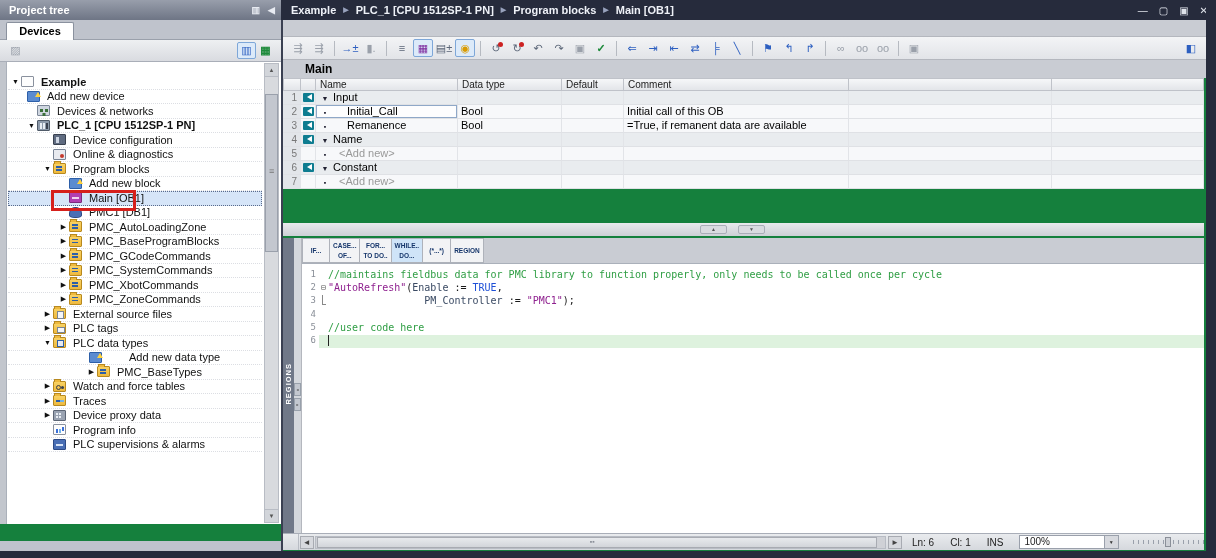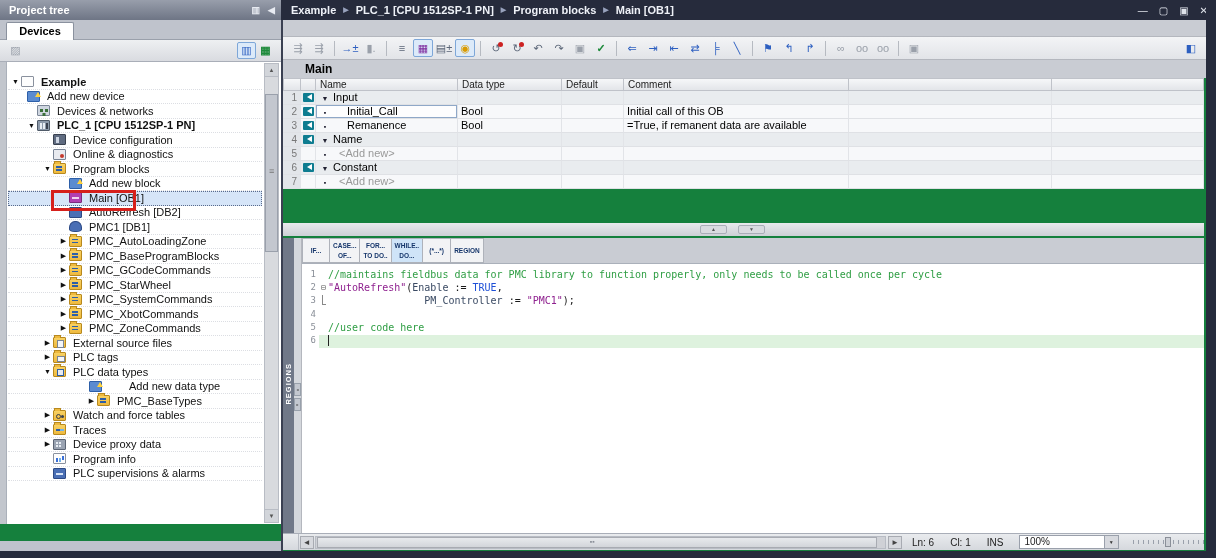--- a/index.html
+++ b/index.html
@@ -249,47 +249,37 @@
     <span class="ic add-new-icon"></span>
     <span class="tlabel">Add new block</span>
   </div>
       <div class="trow sel" style="padding-left: 50px;">
     <span class="exp"></span>
     <span class="ic ob-block-icon"></span>
     <span class="tlabel">Main [OB1]</span>
   </div>
       <div class="trow" style="padding-left: 50px;">
     <span class="exp"></span>
-    <span class="ic instance-db-icon"></span>
-    <span class="tlabel">AutoRefresh [DB2]</span>
-  </div>
-      <div class="trow" style="padding-left: 50px;">
-    <span class="exp"></span>
     <span class="ic data-block-icon"></span>
     <span class="tlabel">PMC1 [DB1]</span>
   </div>
       <div class="trow" style="padding-left: 50px;">
     <span class="exp">▶</span>
     <span class="ic group-folder-icon folder"></span>
     <span class="tlabel">PMC_AutoLoadingZone</span>
   </div>
       <div class="trow" style="padding-left: 50px;">
     <span class="exp">▶</span>
     <span class="ic group-folder-icon folder"></span>
     <span class="tlabel">PMC_BaseProgramBlocks</span>
   </div>
       <div class="trow" style="padding-left: 50px;">
     <span class="exp">▶</span>
     <span class="ic group-folder-icon folder"></span>
     <span class="tlabel">PMC_GCodeCommands</span>
-  </div>
-      <div class="trow" style="padding-left: 50px;">
-    <span class="exp">▶</span>
-    <span class="ic group-folder-icon folder"></span>
-    <span class="tlabel">PMC_StarWheel</span>
   </div>
       <div class="trow" style="padding-left: 50px;">
     <span class="exp">▶</span>
     <span class="ic group-folder-icon folder"></span>
     <span class="tlabel">PMC_SystemCommands</span>
   </div>
       <div class="trow" style="padding-left: 50px;">
     <span class="exp">▶</span>
     <span class="ic group-folder-icon folder"></span>
     <span class="tlabel">PMC_XbotCommands</span>

